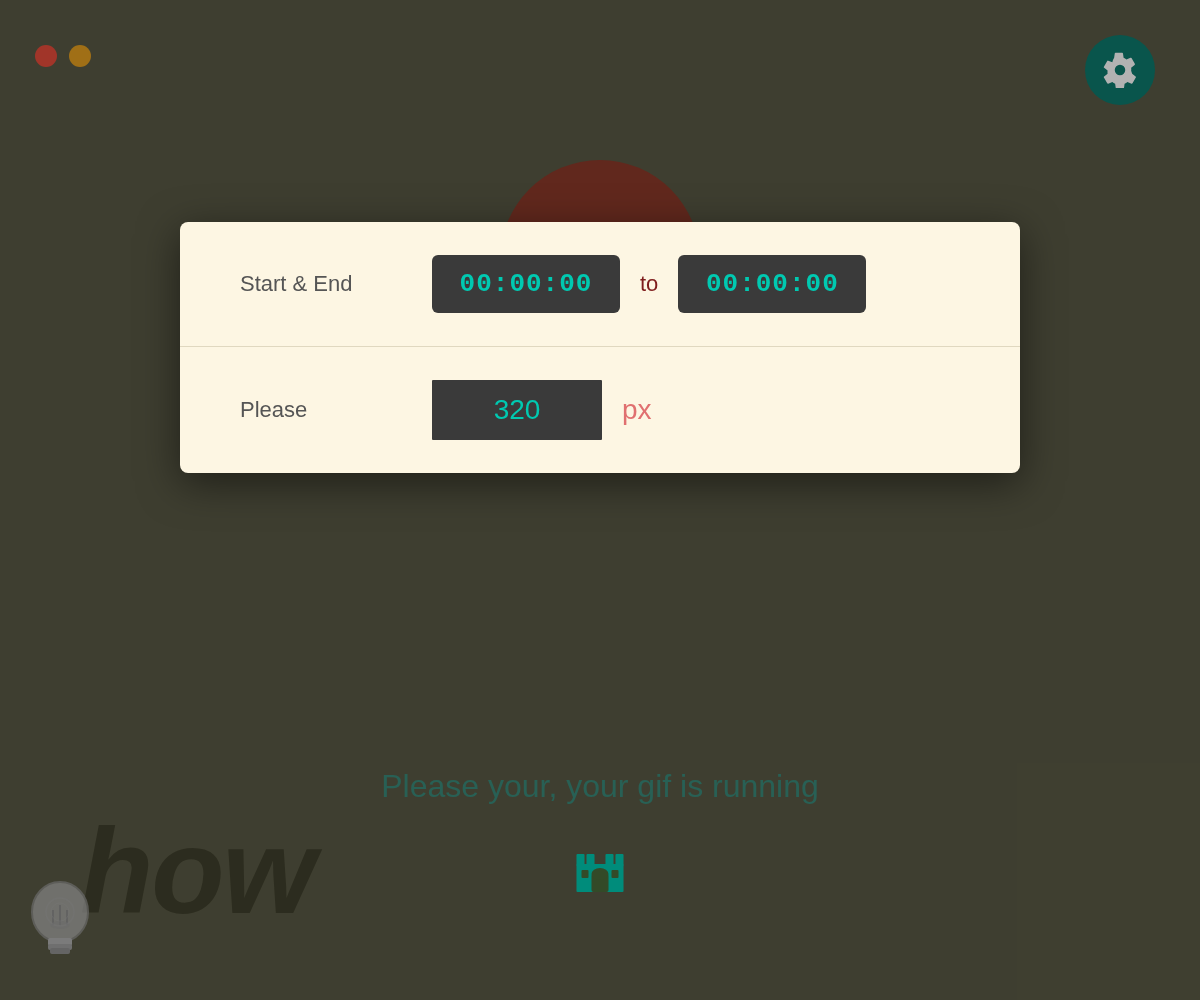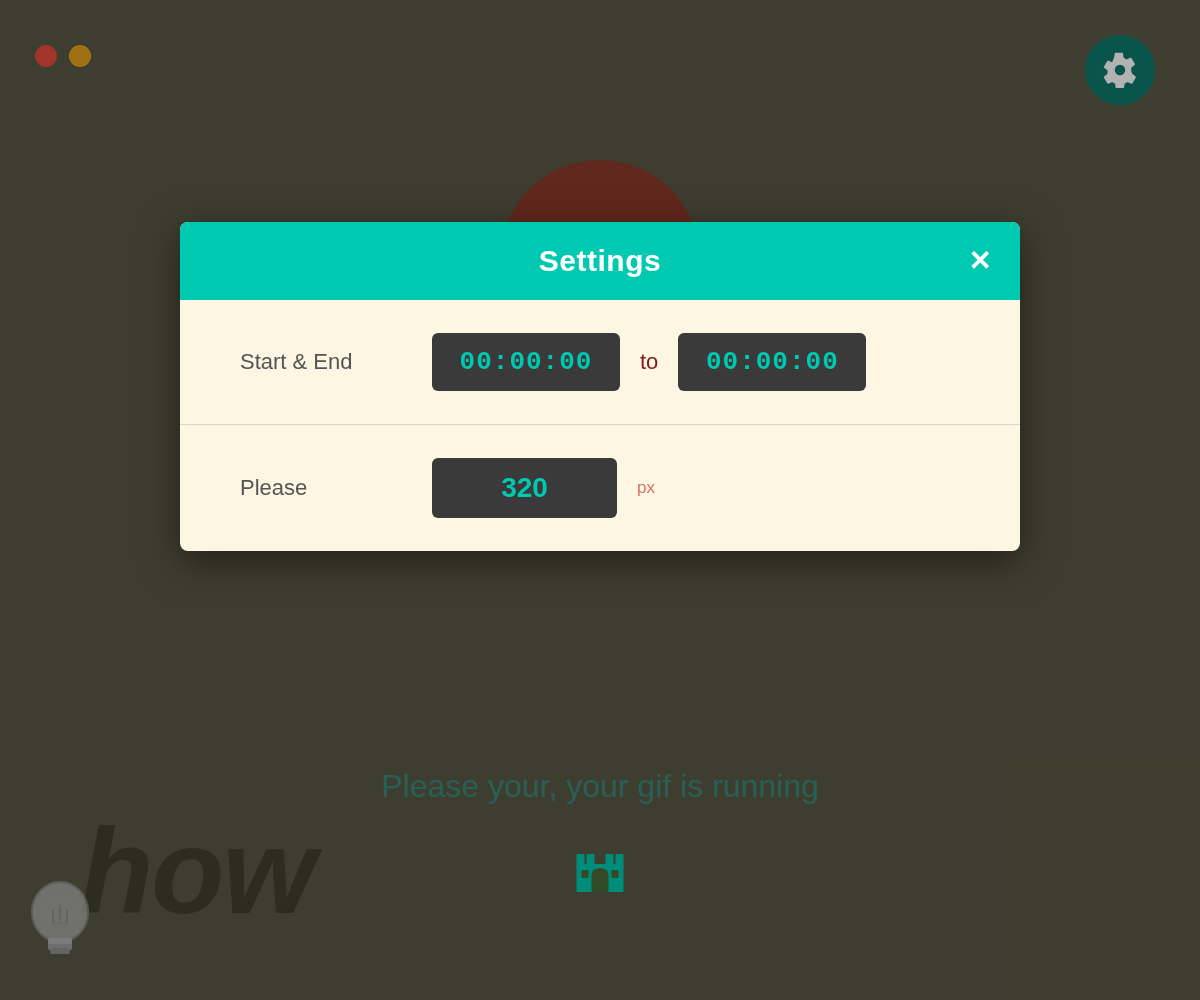--- a/index.html
+++ b/index.html
@@ -220,32 +220,32 @@
       font-size: 22px;
       color: #7f1d1d;
       font-weight: 400;
     }
 
     
     .width-input {
       background: #3a3a3a;
       color: #00c9b1;
       font-size: 28px;
-      font-weight: 700;
+      font-weight: 400;
       padding: 14px 24px;
-      border-radius: 6px;
+      border-radius: 1px;
       border: none;
       outline: none;
-      width: 185px;
+      width: 170px;
       text-align: center;
       cursor: text;
     }
 
     .px-label {
-      font-size: 17px;
+      font-size: 28px;
       color: #e07070;
       font-weight: 400;
     }
 
     
     .quality-slider-container {
       flex: 1;
       position: relative;
       height: 20px;
       display: flex;
@@ -359,24 +359,20 @@
 
     <ellipse cx="27.5" cy="28" rx="8.5" ry="6" fill="#4a6a3a"></ellipse>
 
     <rect x="9" y="24" width="7" height="8" fill="#4a6a3a" rx="1"></rect>
     <rect x="39" y="24" width="7" height="8" fill="#4a6a3a" rx="1"></rect>
   </svg>
 </div>
 
 <div class="modal">
 
-  <div class="modal-header">
-    <h2 class="modal-title">Settings</h2>
-    <button class="modal-close">✕</button>
-  </div>
 
   <div class="modal-body">
 
     <div class="settings-row">
       <span class="row-label">Start &amp; End</span>
       <div class="row-content">
         <input type="text" class="time-input" value="00:00:00" style="">
         <span class="to-label">to</span>
         <input type="text" class="time-input" value="00:00:00" style="">
       </div>

